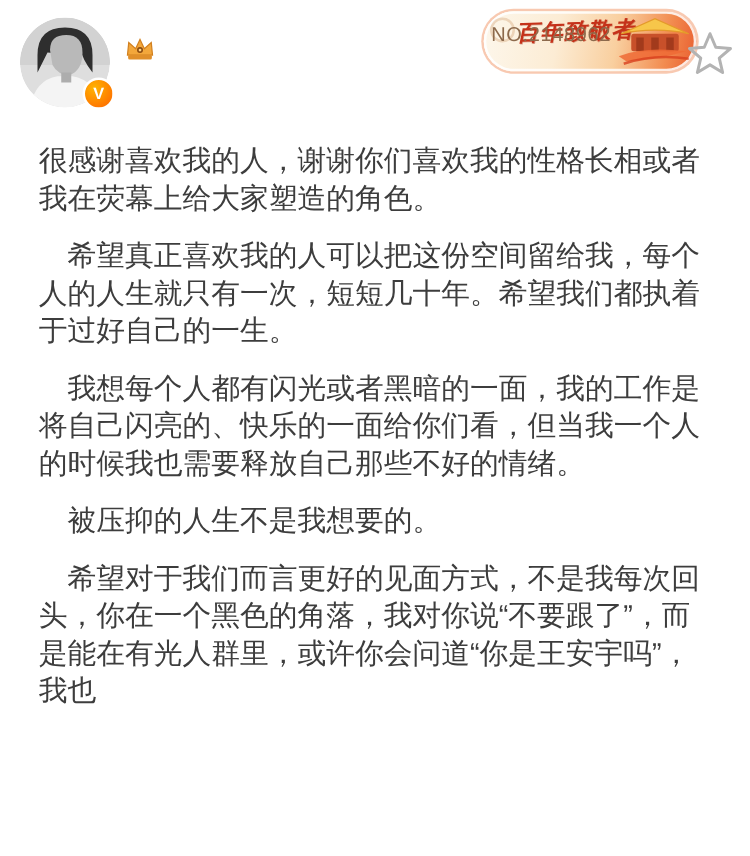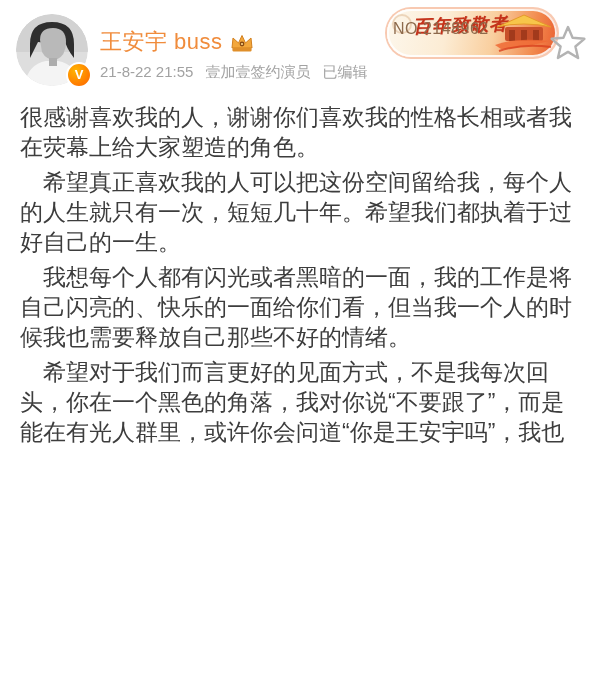--- a/index.html
+++ b/index.html
@@ -108,21 +108,21 @@
   }
 
   
   .post-body {
     position: absolute;
     left: 15px; right: 15px; top: 97px;
     color: #3d3d3d;
     font-size: 23px;
     line-height: 30px;
   }
-  .post-body p { margin: 5px; }
+  .post-body p { margin: 16px; }
 </style>
 </head>
 <body>
 
 <div class="page">
 
   <div class="avatar-wrap">
     <svg class="avatar-img" viewBox="0 0 72 72">
       <defs>
         <clipPath id="avclip">
@@ -135,34 +135,28 @@
         <path d="M14 30 Q14 8 36 8 Q58 8 58 30 L58 44 Q50 34 48 24 Q40 30 22 28 Q18 36 14 44 Z" fill="#2e2e2e"></path>
         <path d="M24 26 Q24 14 37 14 Q50 14 50 28 Q50 42 40 46 Q30 46 26 38 Z" fill="#b9b9b9"></path>
         <path d="M8 72 Q12 50 30 47 L42 47 Q60 50 66 72 Z" fill="#f4f4f4"></path>
         <path d="M33 44 L33 52 L41 52 L41 44 Z" fill="#adadad"></path>
       </g>
     </svg>
     <span class="v-badge">V</span>
   </div>
 
   <div class="name-row">
-    <span class="username">王安宇 buss</span>
     <svg class="crown-icon" width="24" height="20" viewBox="0 0 24 20">
       <path d="M2 15 L3 5 L8.5 10 L12 2.5 L15.5 10 L21 5 L22 15 Z" fill="#f3a73b" stroke="#d2801f" stroke-width="1"></path>
       <rect x="2.5" y="15" width="19" height="3.5" rx="1.2" fill="#e08f2a"></rect>
       <circle cx="12" cy="11" r="2.4" fill="#8a4a12"></circle>
       <circle cx="12" cy="11" r="1.1" fill="#ffd98a"></circle>
     </svg>
   </div>
 
-  <div class="meta-row">
-    <span>21-8-22 21:55</span>
-    <span>壹加壹签约演员</span>
-    <span>已编辑</span>
-  </div>
 
   <div class="cent-badge">
     <span class="seal"></span>
     <span class="badge-title">百年致敬者</span>
     <span class="badge-number">NO.2148962</span>
     <svg class="badge-art" width="58" height="40" viewBox="0 0 58 40">
       <path d="M2 14 L29 2 L56 14 Q44 11 29 11 Q14 11 2 14 Z" fill="#f7c64a" stroke="#e49a2a" stroke-width="1"></path>
       <rect x="10" y="14" width="38" height="14" rx="2" fill="#c8502a"></rect>
       <rect x="14" y="17" width="6" height="11" fill="#a23a1c"></rect>
       <rect x="26" y="17" width="6" height="11" fill="#a23a1c"></rect>
@@ -173,16 +167,17 @@
   </div>
 
   <svg class="star-fav" viewBox="0 0 40 40">
     <path d="M20 4 L24.6 14.8 L36.4 15.8 L27.4 23.5 L30.1 35 L20 28.9 L9.9 35 L12.6 23.5 L3.6 15.8 L15.4 14.8 Z" fill="none" stroke="#b3b3b3" stroke-width="2.4" stroke-linejoin="round"></path>
   </svg>
 
   <main class="post-body">
     <p>很感谢喜欢我的人，谢谢你们喜欢我的性格长相或者我在荧幕上给大家塑造的角色。</p>
     <p>　希望真正喜欢我的人可以把这份空间留给我，每个人的人生就只有一次，短短几十年。希望我们都执着于过好自己的一生。</p>
     <p>　我想每个人都有闪光或者黑暗的一面，我的工作是将自己闪亮的、快乐的一面给你们看，但当我一个人的时候我也需要释放自己那些不好的情绪。</p>
+    <p>　被压抑的人生不是我想要的。</p>
     <p>　希望对于我们而言更好的见面方式，不是我每次回头，你在一个黑色的角落，我对你说“不要跟了”，而是能在有光人群里，或许你会问道“你是王安宇吗”，我也</p>
   </main>
 
 </div>
 
 </body></html>

